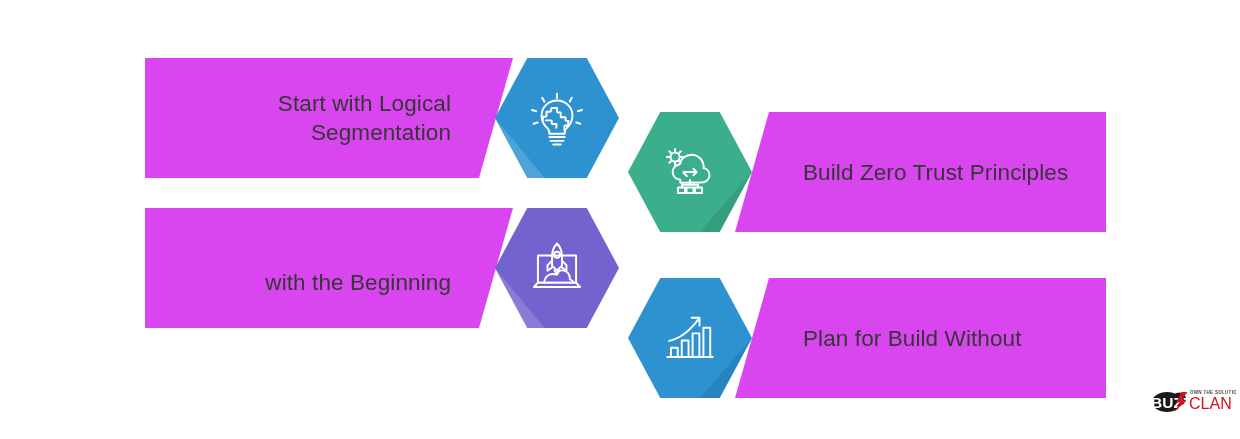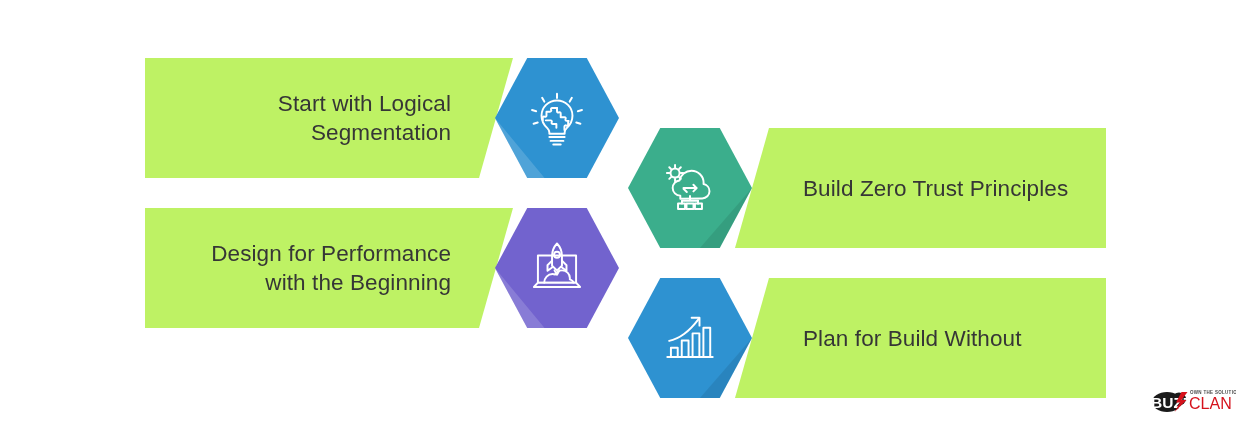--- a/index.html
+++ b/index.html
@@ -13,21 +13,21 @@
   #stage{position:absolute;inset:0;}
 
   
   .row{position:absolute;height:120px;}
   .row-left  {left:145px;  width:480px;}
   .row-right {left:628px;  width:480px;}
 
   
   .card{
     position:absolute;top:0;height:120px;
-    background:#bef264;
+    background:#d946ef;
     box-shadow:0 5px 11px rgba(0,0,0,.13);
     display:flex;align-items:center;
     box-sizing:border-box;
   }
   
   .card.left{
     left:0;width:368px;
     clip-path:polygon(0 0, 100% 0, calc(100% - 34px) 100%, 0 100%);
     padding:0 62px 0 26px;
     justify-content:flex-end;
@@ -93,21 +93,21 @@
         <path d="M24.6 50.4h14.8M25.8 54.2h12.4M28.4 57.6h7.2"></path>
         <path d="M32 22.3v3.2c0 1 .9 1.5 1.7 1.1.9-.5 1.9.1 1.9 1.2v3.4h3.6c1.1 0 1.6 1 1.1 1.9-.4.8.1 1.7 1.1 1.7h1.9"></path>
         <path d="M32 22.3h-4.6c-1 0-1.5.9-1.1 1.7.5.9-.1 1.9-1.2 1.9h-3.3v3.6c0 1.1-1 1.6-1.9 1.1-.8-.4-1.7.1-1.7 1.1v2.6"></path>
         <path d="M21.2 34.3h4.6c1 0 1.5.9 1.1 1.7-.5.9.1 1.9 1.2 1.9h3.3v3.6"></path>
         <path d="M42.8 35.1v3.1c0 1-.9 1.5-1.7 1.1-.9-.5-1.9.1-1.9 1.2v3.1"></path>
         <path d="M32 8.5v4.2M17.6 12.4l2.1 3.7M46.4 12.4l-2.1 3.7M7.8 24.3l4 1.1M56.2 24.3l-4 1.1M9.3 37.6l4-1.2M54.7 37.6l-4-1.2"></path>
       </svg>
     </div>
   </div>
 
-  <div class="row row-right" style="top:128px;">
+  <div class="row row-right" style="top:112px;">
     <div class="card right">
       <div class="card-text">
         <span>Build Zero Trust Principles</span><br>
       </div>
     </div>
     <div class="hex at-left" style="background:#3BAE8C;">
       <div class="wedge"></div>
       <svg width="66" height="66" viewBox="0 0 64 64" fill="none" stroke="#ffffff" stroke-width="1.9" stroke-linecap="round" stroke-linejoin="round">
         <circle cx="17.5" cy="17.5" r="4.4"></circle>
         <path d="M17.5 9.6v2.4M17.5 23v2.4M9.6 17.5h2.4M23 17.5h2.4M11.9 11.9l1.7 1.7M21.4 21.4l1.7 1.7M23.1 11.9l-1.7 1.7M13.6 21.4l-1.7 1.7"></path>
@@ -118,21 +118,21 @@
         <rect x="20.4" y="47" width="6.8" height="5.4"></rect>
         <rect x="28.6" y="47" width="6.8" height="5.4"></rect>
         <rect x="36.8" y="47" width="6.8" height="5.4"></rect>
       </svg>
     </div>
   </div>
 
   <div class="row row-left" style="top:208px;">
     <div class="card left">
       <div class="card-text">
-        <span>Design for Performance</span><br>
+        <br>
         <span>with the Beginning</span>
       </div>
     </div>
     <div class="hex at-right" style="background:#7263CE;">
       <div class="wedge"></div>
       <svg width="66" height="66" viewBox="0 0 64 64" fill="none" stroke="#ffffff" stroke-width="1.9" stroke-linecap="round" stroke-linejoin="round">
         <path d="M13.5 19.8h37v26.4h-37z"></path>
         <path d="M9.6 50.4h44.8l-3.9-4.2H13.5z"></path>
         <path d="M32 8.2c3.1 3.3 4.8 7.7 4.8 12.3v9.4l-4.8 4.4-4.8-4.4v-9.4c0-4.6 1.7-9 4.8-12.3z"></path>
         <circle cx="32" cy="19.2" r="2.9"></circle>

